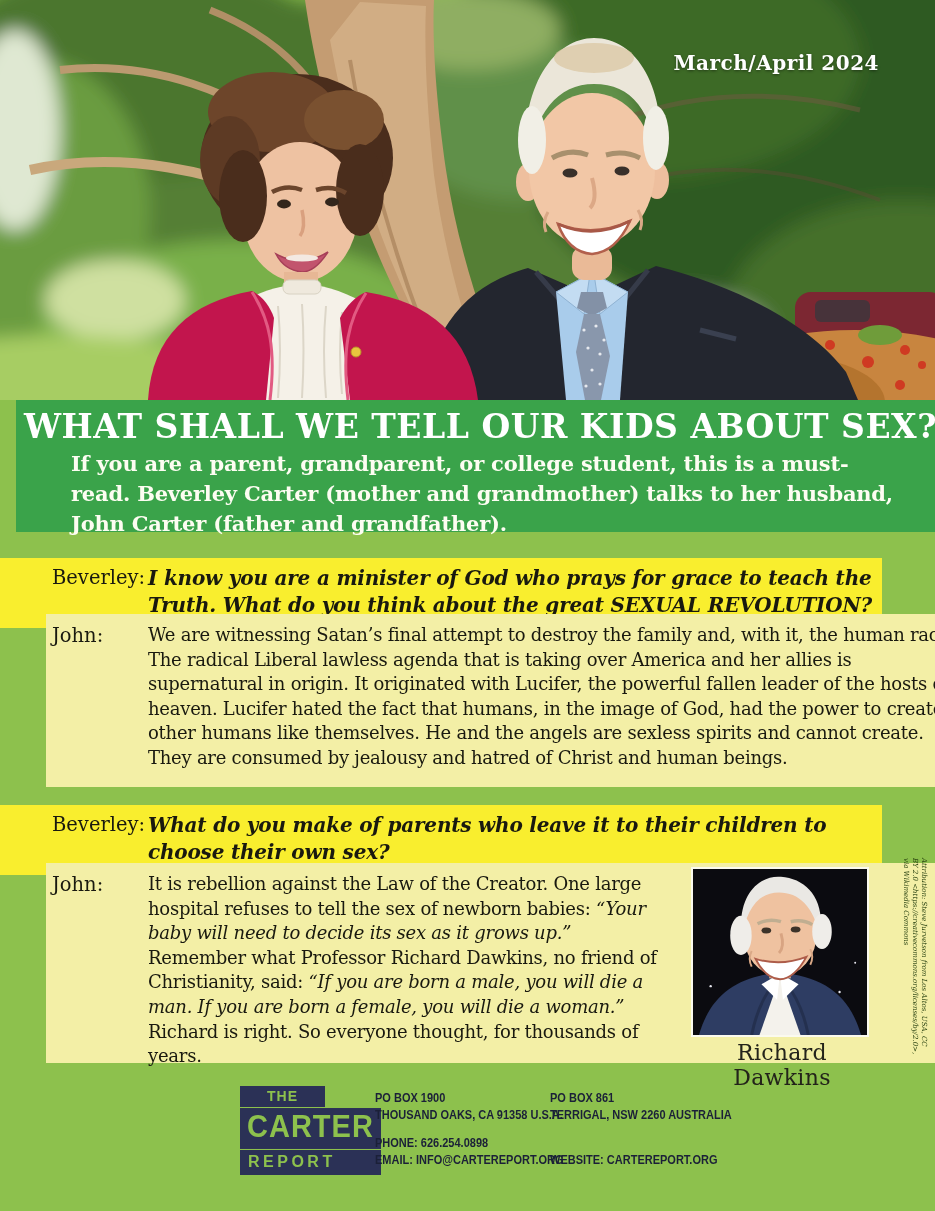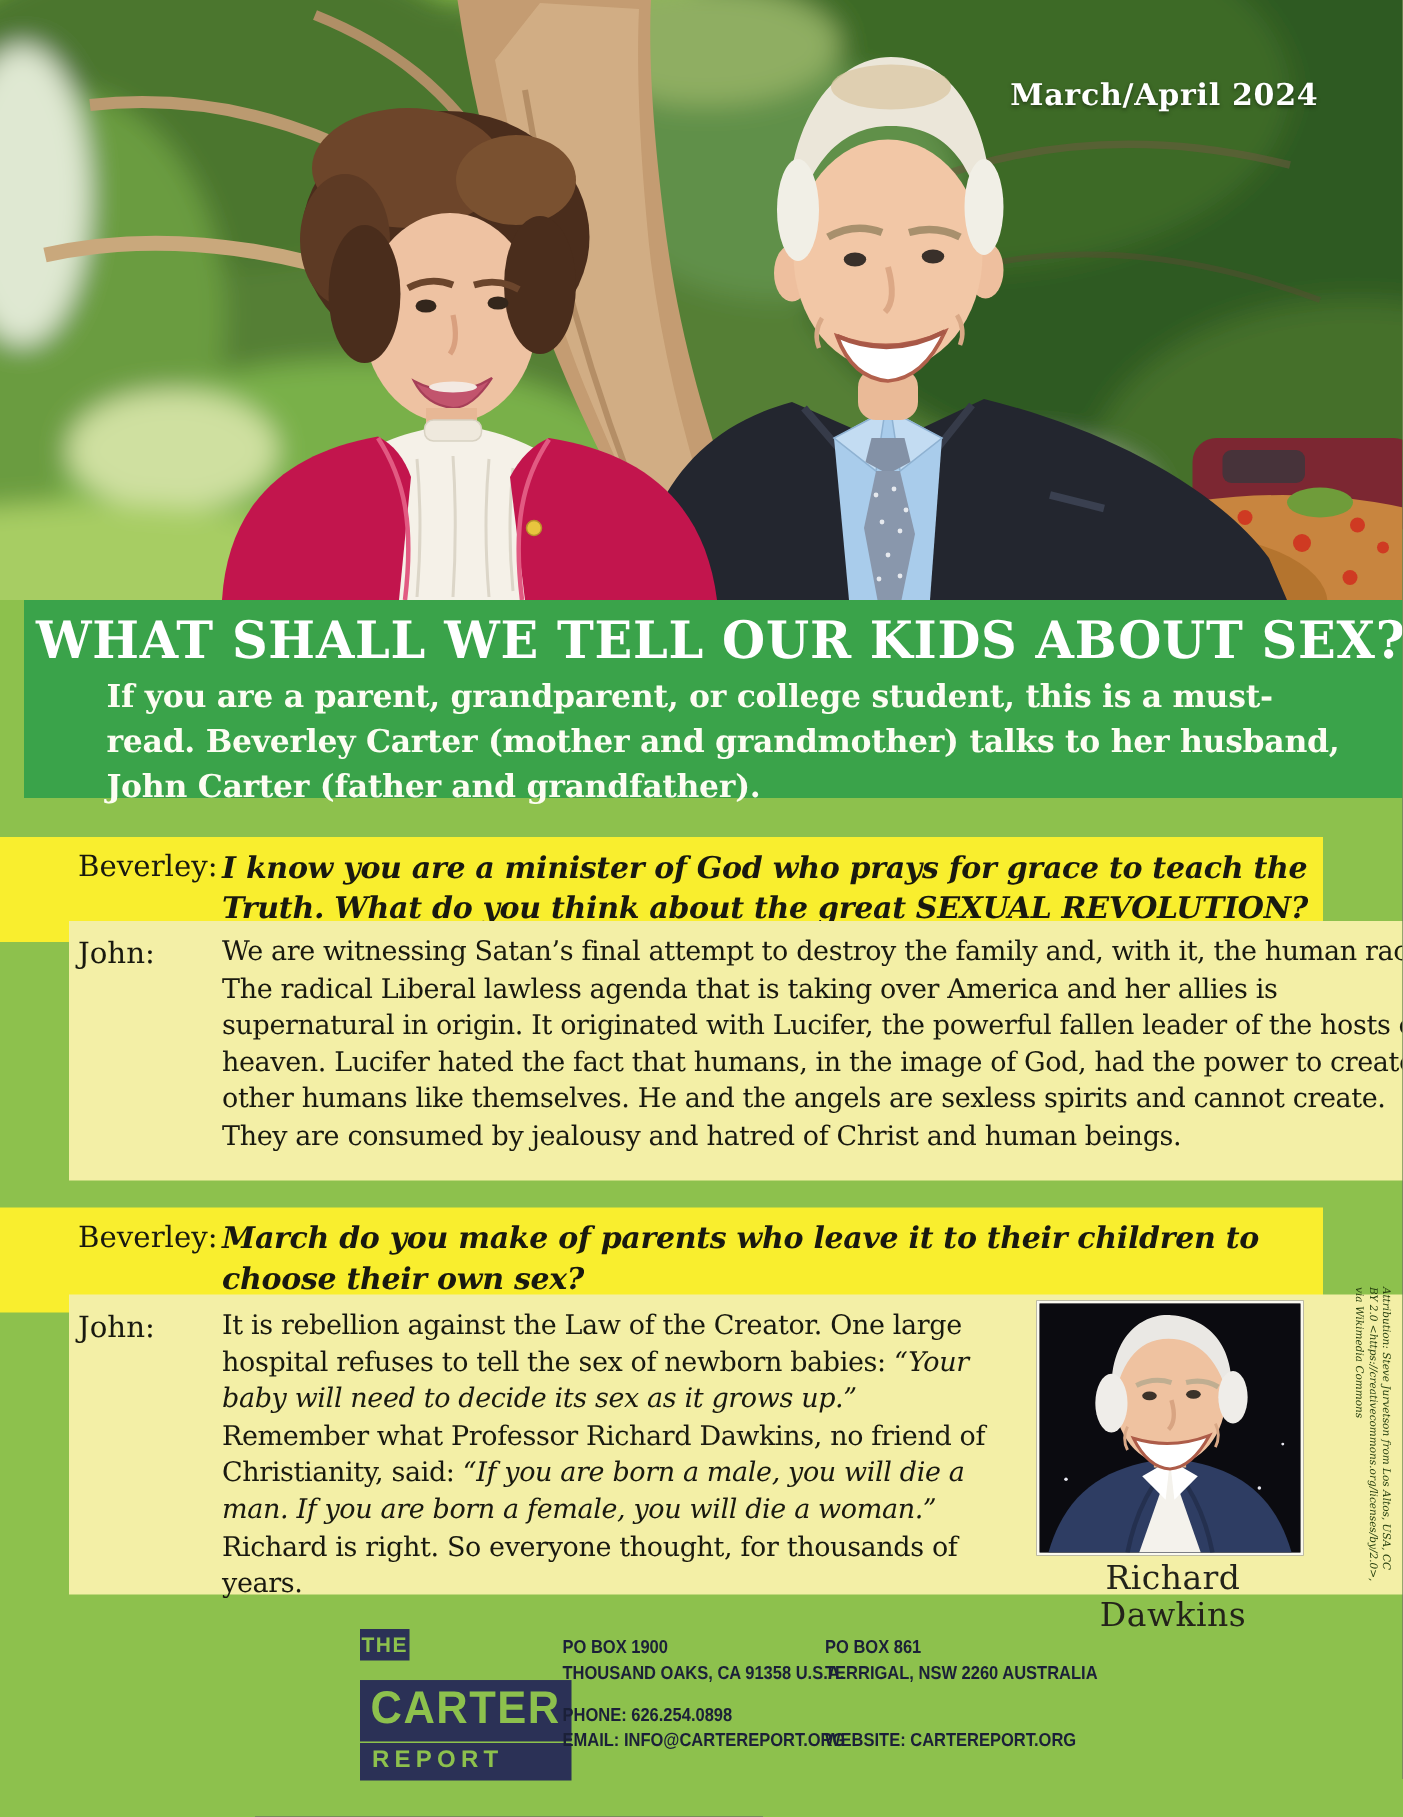--- a/index.html
+++ b/index.html
@@ -63,21 +63,21 @@
   .attribution{
     position:absolute;left:898px;top:858px;height:198px;width:30px;
     writing-mode:vertical-rl;
     font-size:7px;line-height:9px;font-style:italic;color:#27400f;
     font-family:"DejaVu Serif",serif;
   }
   
   .logo{position:absolute;left:240px;top:1086px;}
   .logo-box{background:var(--logo-navy);color:var(--body-green);display:inline-block;
     font-family:"Liberation Sans",sans-serif;font-weight:bold;}
-  .logo-the{font-size:14px;padding:2px 1px 3px;letter-spacing:1px;margin-bottom:14px;}
+  .logo-the{font-size:14px;padding:2px 27px 3px;letter-spacing:1px;margin-bottom:2px;}
   .logo-carter{display:block;font-size:29px;padding:2px 7px 4px;letter-spacing:1px;
     transform:scaleY(1.05);margin-bottom:2px;}
   .logo-report{display:block;font-size:16px;padding:3px 8px 4px;letter-spacing:3.5px;}
   .addr{
     position:absolute;top:1090px;
     font-family:"Liberation Sans",sans-serif;font-weight:bold;font-size:12.5px;
     line-height:17px;color:var(--footer-ink);
     transform:scaleX(.88);transform-origin:0 0;white-space:nowrap;
   }
   .addr-us{left:375px;}
@@ -227,21 +227,21 @@
     <span class="q-text">I know you are a minister of God who prays for grace to teach the Truth. What do you think about the great SEXUAL REVOLUTION?</span>
   </div>
 
   <div class="qa-row a-block a1">
     <span class="qa-label">John:</span>
     <span class="a-text">We are witnessing Satan’s final attempt to destroy the family and, with it, the human race. The radical Liberal lawless agenda that is taking over America and her allies is supernatural in origin. It originated with Lucifer, the powerful fallen leader of the hosts of heaven. Lucifer hated the fact that humans, in the image of God, had the power to create other humans like themselves. He and the angels are sexless spirits and cannot create. They are consumed by jealousy and hatred of Christ and human beings.</span>
   </div>
 
   <div class="qa-row q-block q2">
     <span class="qa-label">Beverley:</span>
-    <span class="q-text">March do you make of parents who leave it to their children to choose their own sex?</span>
+    <span class="q-text">What do you make of parents who leave it to their children to choose their own sex?</span>
   </div>
 
   <div class="qa-row a-block a2">
     <span class="qa-label">John:</span>
     <span class="a-text"><span>It is rebellion against the Law of the Creator. One large hospital refuses to tell the sex of newborn babies: </span><span class="seg-italic">“Your baby will need to decide its sex as it grows up.”</span><span> Remember what Professor Richard Dawkins, no friend of Christianity, said: </span><span class="seg-italic">“If you are born a male, you will die a man. If you are born a female, you will die a woman.”</span><span> Richard is right. So everyone thought, for thousands of years.</span></span>
   </div>
 
   <div class="dawkins-fig">
     <svg class="dawkins-photo" width="178" height="170" viewBox="0 0 178 170">
       <rect width="178" height="170" fill="#0b0b10"></rect>

